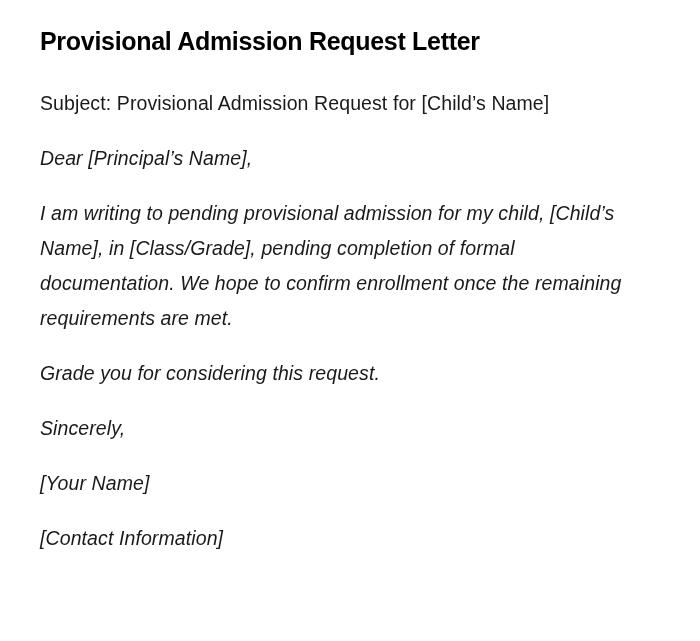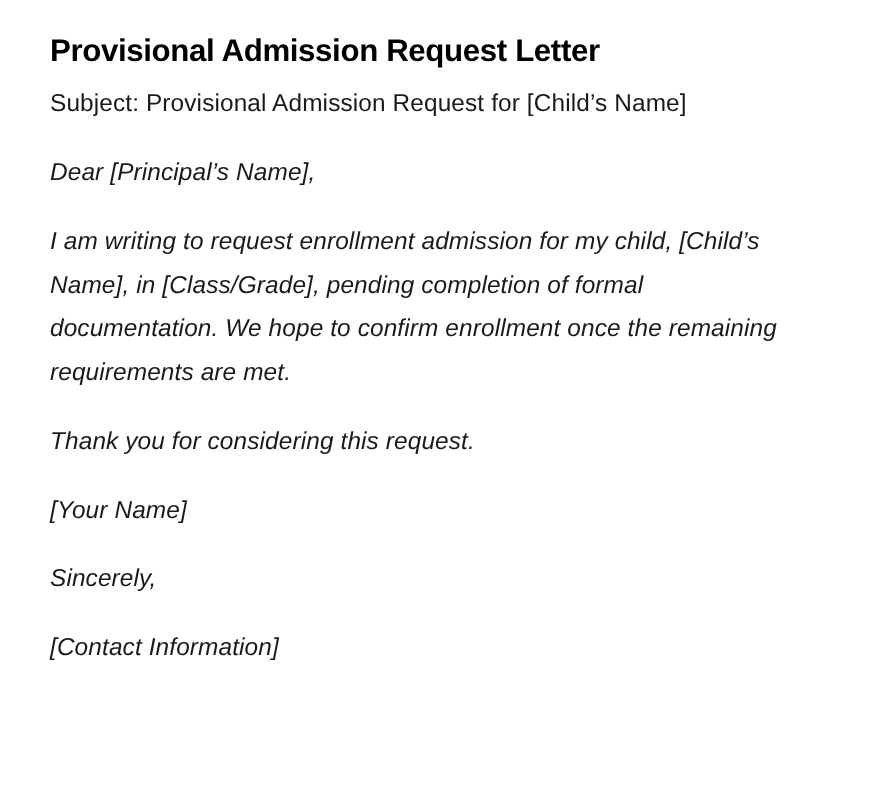--- a/index.html
+++ b/index.html
@@ -28,29 +28,29 @@
       letter-spacing: -0.3px;
       color: #000000;
     }
     .para {
       font-size: 19.5px;
       line-height: 35px;
       margin: 0;
       color: #1a1a1a;
       letter-spacing: 0.1px;
     }
-    .subject { margin-top: 8px; }
+    .subject { margin-top: 28px; }
     .gap { margin-top: 20px; font-style: italic; }
     .body-para { width: 610px; }
   </style>
 </head>
 <body>
 
 <div class="doc">
   <h1 class="doc-title">Provisional Admission Request Letter</h1>
   <p class="para subject">Subject: Provisional Admission Request for [Child’s Name]</p>
   <p class="para gap">Dear [Principal’s Name],</p>
-  <p class="para gap body-para">I am writing to request enrollment admission for my child, [Child’s Name], in [Class/Grade], pending completion of formal documentation. We hope to confirm enrollment once the remaining requirements are met.</p>
-  <p class="para gap">Thank you for considering this request.</p>
+  <p class="para gap body-para">I am writing to pending provisional admission for my child, [Child’s Name], in [Class/Grade], pending completion of formal documentation. We hope to confirm enrollment once the remaining requirements are met.</p>
+  <p class="para gap">Grade you for considering this request.</p>
+  <p class="para gap">Sincerely,</p>
   <p class="para gap">[Your Name]</p>
-  <p class="para gap">Sincerely,</p>
   <p class="para gap">[Contact Information]</p>
 </div>
 
 </body></html>

